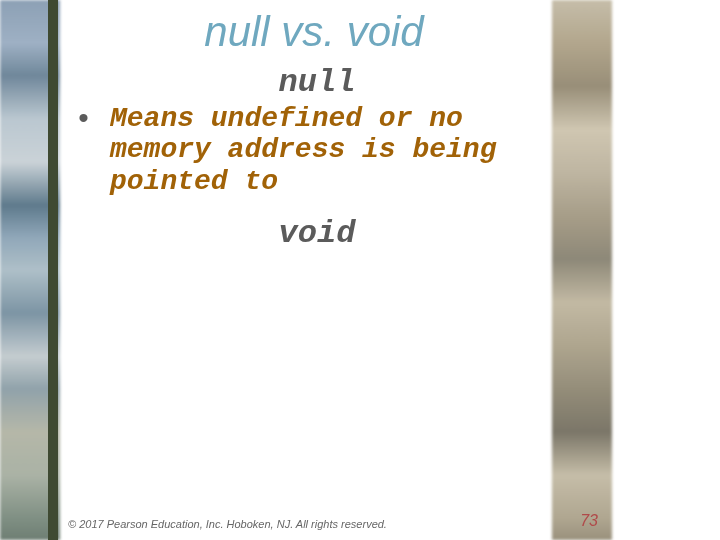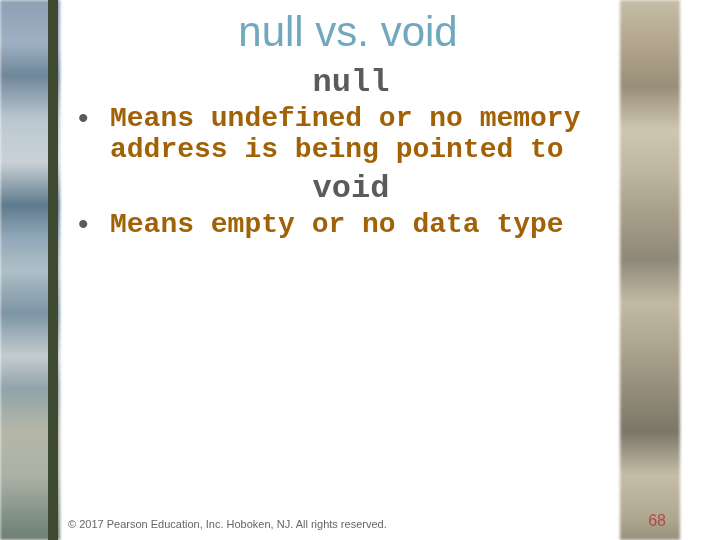--- a/index.html
+++ b/index.html
@@ -5,24 +5,25 @@
   html, body {
     margin: 0;
     padding: 0;
     width: 720px;
     height: 540px;
     overflow: hidden;
     font-family: "Courier New", Courier, monospace;
   }
   .slide {
     position: relative;
-    width: 680px;
+    width: 612px;
     height: 540px;
     background: #ffffff;
     box-sizing: border-box;
+    font-style: italic;
   }
   .bg-left, .bg-right {
     position: absolute;
     top: 0;
     height: 540px;
     z-index: 0;
   }
   .bg-left {
     left: 0;
     width: 60px;
@@ -101,21 +102,21 @@
     position: absolute;
     left: 2px;
     top: 0;
     font-size: 30px;
     color: #5b5b5b;
     font-family: "Trebuchet MS", sans-serif;
     font-weight: normal;
     line-height: 1.0;
   }
   .section2 {
-    margin-top: 4px;
+    margin-top: 18px;
   }
   .footer {
     position: absolute;
     left: 68px;
     bottom: 10px;
     font-family: Arial, sans-serif;
     font-size: 11px;
     color: #666;
     z-index: 3;
   }
@@ -143,20 +144,19 @@
     <div class="section">
       <div class="subhead">null</div>
       <ul class="bullets">
         <li>Means undefined or no memory address is being pointed to</li>
       </ul>
     </div>
 
     <div class="section section2">
       <div class="subhead">void</div>
       <ul class="bullets">
-        <li>Means empty or no data type</li>
       </ul>
     </div>
   </div>
 
   <div class="footer">© 2017 Pearson Education, Inc. Hoboken, NJ. All rights reserved.</div>
-  <div class="pagenum">68</div>
+  <div class="pagenum">73</div>
 </div>
 
 </body></html>

